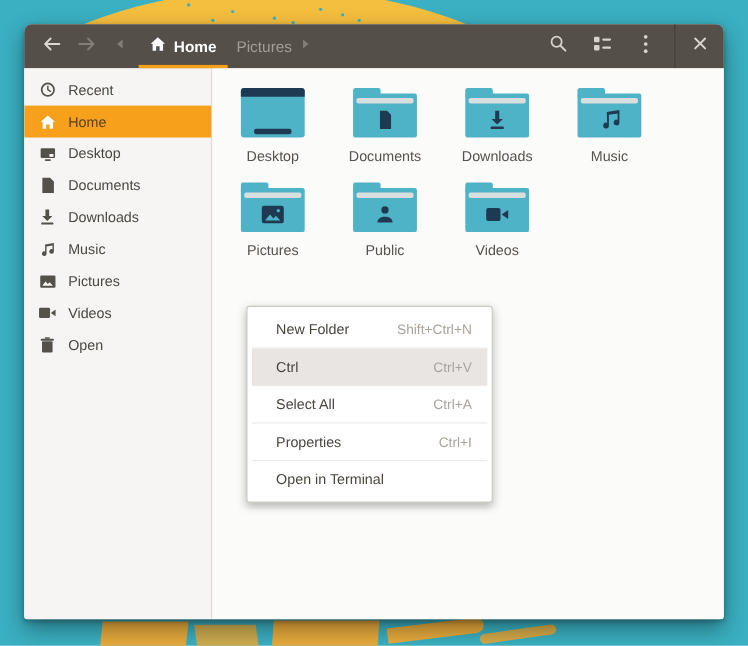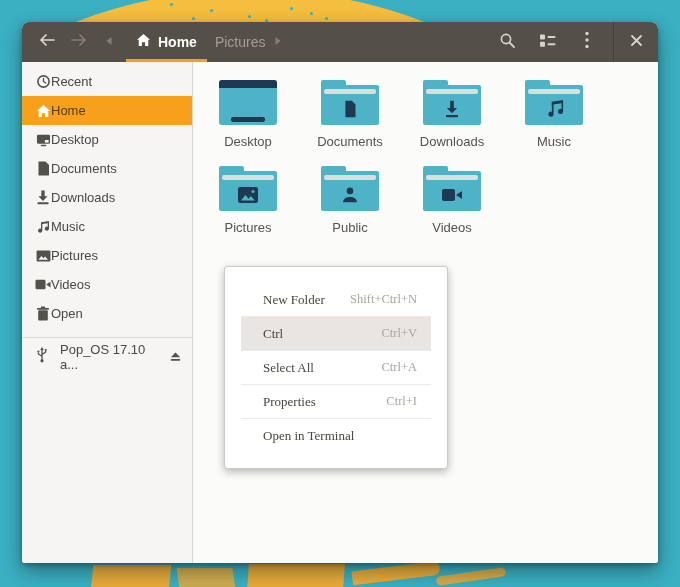--- a/index.html
+++ b/index.html
@@ -44,21 +44,21 @@
   .crumb-label{color:#A39D96;font-size:14px;padding:0 6px;}
   .hb-right{margin-left:auto;display:flex;align-items:center;height:100%;}
   .hb-right .hbtn{margin:0 7px;}
   .hb-sep{width:1px;height:40px;background:#443F3A;margin-left:6px;}
   .close-wrap{width:44px;display:flex;align-items:center;justify-content:center;}
 
   
   .winbody{flex:1;display:flex;min-height:0;border-radius:0 0 3px 3px;overflow:hidden;}
   .sidebar{width:171px;flex:0 0 171px;background:#F6F5F3;border-right:1px solid #D8D5D1;
     display:flex;flex-direction:column;padding-top:5px;box-sizing:border-box;}
-  .side-item{height:29px;display:flex;align-items:center;padding:0 0 0 13px;
+  .side-item{height:29px;display:flex;align-items:center;gap:11px;padding:0 0 0 13px;
     font-size:13px;color:#4B4742;cursor:default;}
   .side-item .sicon{width:16px;display:flex;justify-content:center;flex:0 0 16px;}
   .side-item.selected{background:#F6A01B;color:rgba(72,58,13,.92);}
   .side-spacer{height:9px;}
   .side-group-item{height:37px;display:flex;align-items:center;gap:11px;padding:0 10px 0 13px;
     font-size:13px;color:#4B4742;border-top:1px solid #DDDAD6;}
   .eject{margin-left:auto;display:flex;}
 
   .content{flex:1;position:relative;background:#FBFBFA;}
   .grid{display:flex;flex-wrap:wrap;padding:18px 0 0 4px;row-gap:17px;}
@@ -70,23 +70,23 @@
   .fold .tab{position:absolute;top:0;left:0;width:25px;height:8px;background:#4FB3C7;border-radius:2px 2px 0 0;}
   .fold .fbody{position:absolute;top:5px;left:0;right:0;bottom:0;background:#4FB3C7;border-radius:2px;}
   .fold .strip{position:absolute;top:9px;left:3px;right:3px;height:5px;background:#D9DEDF;border-radius:2px;}
   .fold .glyph{position:absolute;top:14px;left:0;right:0;bottom:2px;display:flex;align-items:center;justify-content:center;}
   
   .monitor{position:relative;width:58px;height:45px;background:#4FB3C7;border-radius:3px;}
   .monitor .mtop{position:absolute;top:0;left:0;right:0;height:8px;background:#1D3A52;border-radius:3px 3px 0 0;}
   .monitor .mstand{position:absolute;bottom:3px;left:12px;right:12px;height:5px;background:#1D3A52;border-radius:2px;}
 
   
-  .ctx{position:absolute;left:31px;top:204px;width:224px;background:#FFFFFF;
+  .ctx{position:absolute;left:31px;top:216px;width:224px;background:#FFFFFF;
     border:1px solid #CDC9C4;border-radius:3px;box-shadow:0 3px 9px rgba(0,0,0,.28);
-    padding:16px;box-sizing:border-box;z-index:5;font-family:Liberation Serif, serif;}
+    padding:4px;box-sizing:border-box;z-index:5;}
   .mi{height:33px;display:flex;align-items:center;padding:0 14px 0 22px;}
   .mi .mi-label{font-size:13px;color:#49453F;}
   .mi .mi-shortcut{margin-left:auto;font-size:12.5px;color:#A8A39D;}
   .mi.hover{background:#E8E5E2;}
   .mi-sep{height:1px;background:#ECE9E6;}
 </style>
 </head>
 <body>
 
 <div class="band band-top">
@@ -270,38 +270,20 @@
               <rect x="2.2" y="4.2" width="9.6" height="10.3" rx="1" fill="#54504B"></rect>
               <rect x="1" y="2" width="12" height="1.7" rx="0.8" fill="#54504B"></rect>
               <rect x="4.8" y="0.5" width="4.4" height="1.5" rx="0.5" fill="#54504B"></rect>
             </svg>
         </span>
         <span>Open</span>
       </div>
 
       <div class="side-spacer"></div>
 
-      <div class="side-group-item">
-        <span class="sicon">
-          <svg width="14" height="16" viewBox="0 0 14 16">
-            <path d="M7 0l1.8 3H5.2z" fill="#54504B"></path>
-            <path d="M7 2.5v10.5M7 9.2L3.4 7V5.4M7 7.4l3.6-2.2V3.8" fill="none" stroke="#54504B" stroke-width="1.3"></path>
-            <circle cx="3.4" cy="4.5" r="1.1" fill="#54504B"></circle>
-            <rect x="9.8" y="2" width="1.8" height="1.8" fill="#54504B"></rect>
-            <circle cx="7" cy="13.8" r="1.6" fill="#54504B"></circle>
-          </svg>
-        </span>
-        <span>Pop_OS 17.10 a...</span>
-        <span class="eject">
-          <svg width="13" height="12" viewBox="0 0 13 12">
-              <path d="M6.5 1.5l4.6 4.8H1.9z" fill="#54504B"></path>
-              <rect x="1.9" y="8" width="9.2" height="1.8" rx="0.4" fill="#54504B"></rect>
-            </svg>
-        </span>
-      </div>
 
 
 
     </div>
 
     <div class="content">
       <div class="grid">
 
         <div class="tile">
           <div class="monitor">

